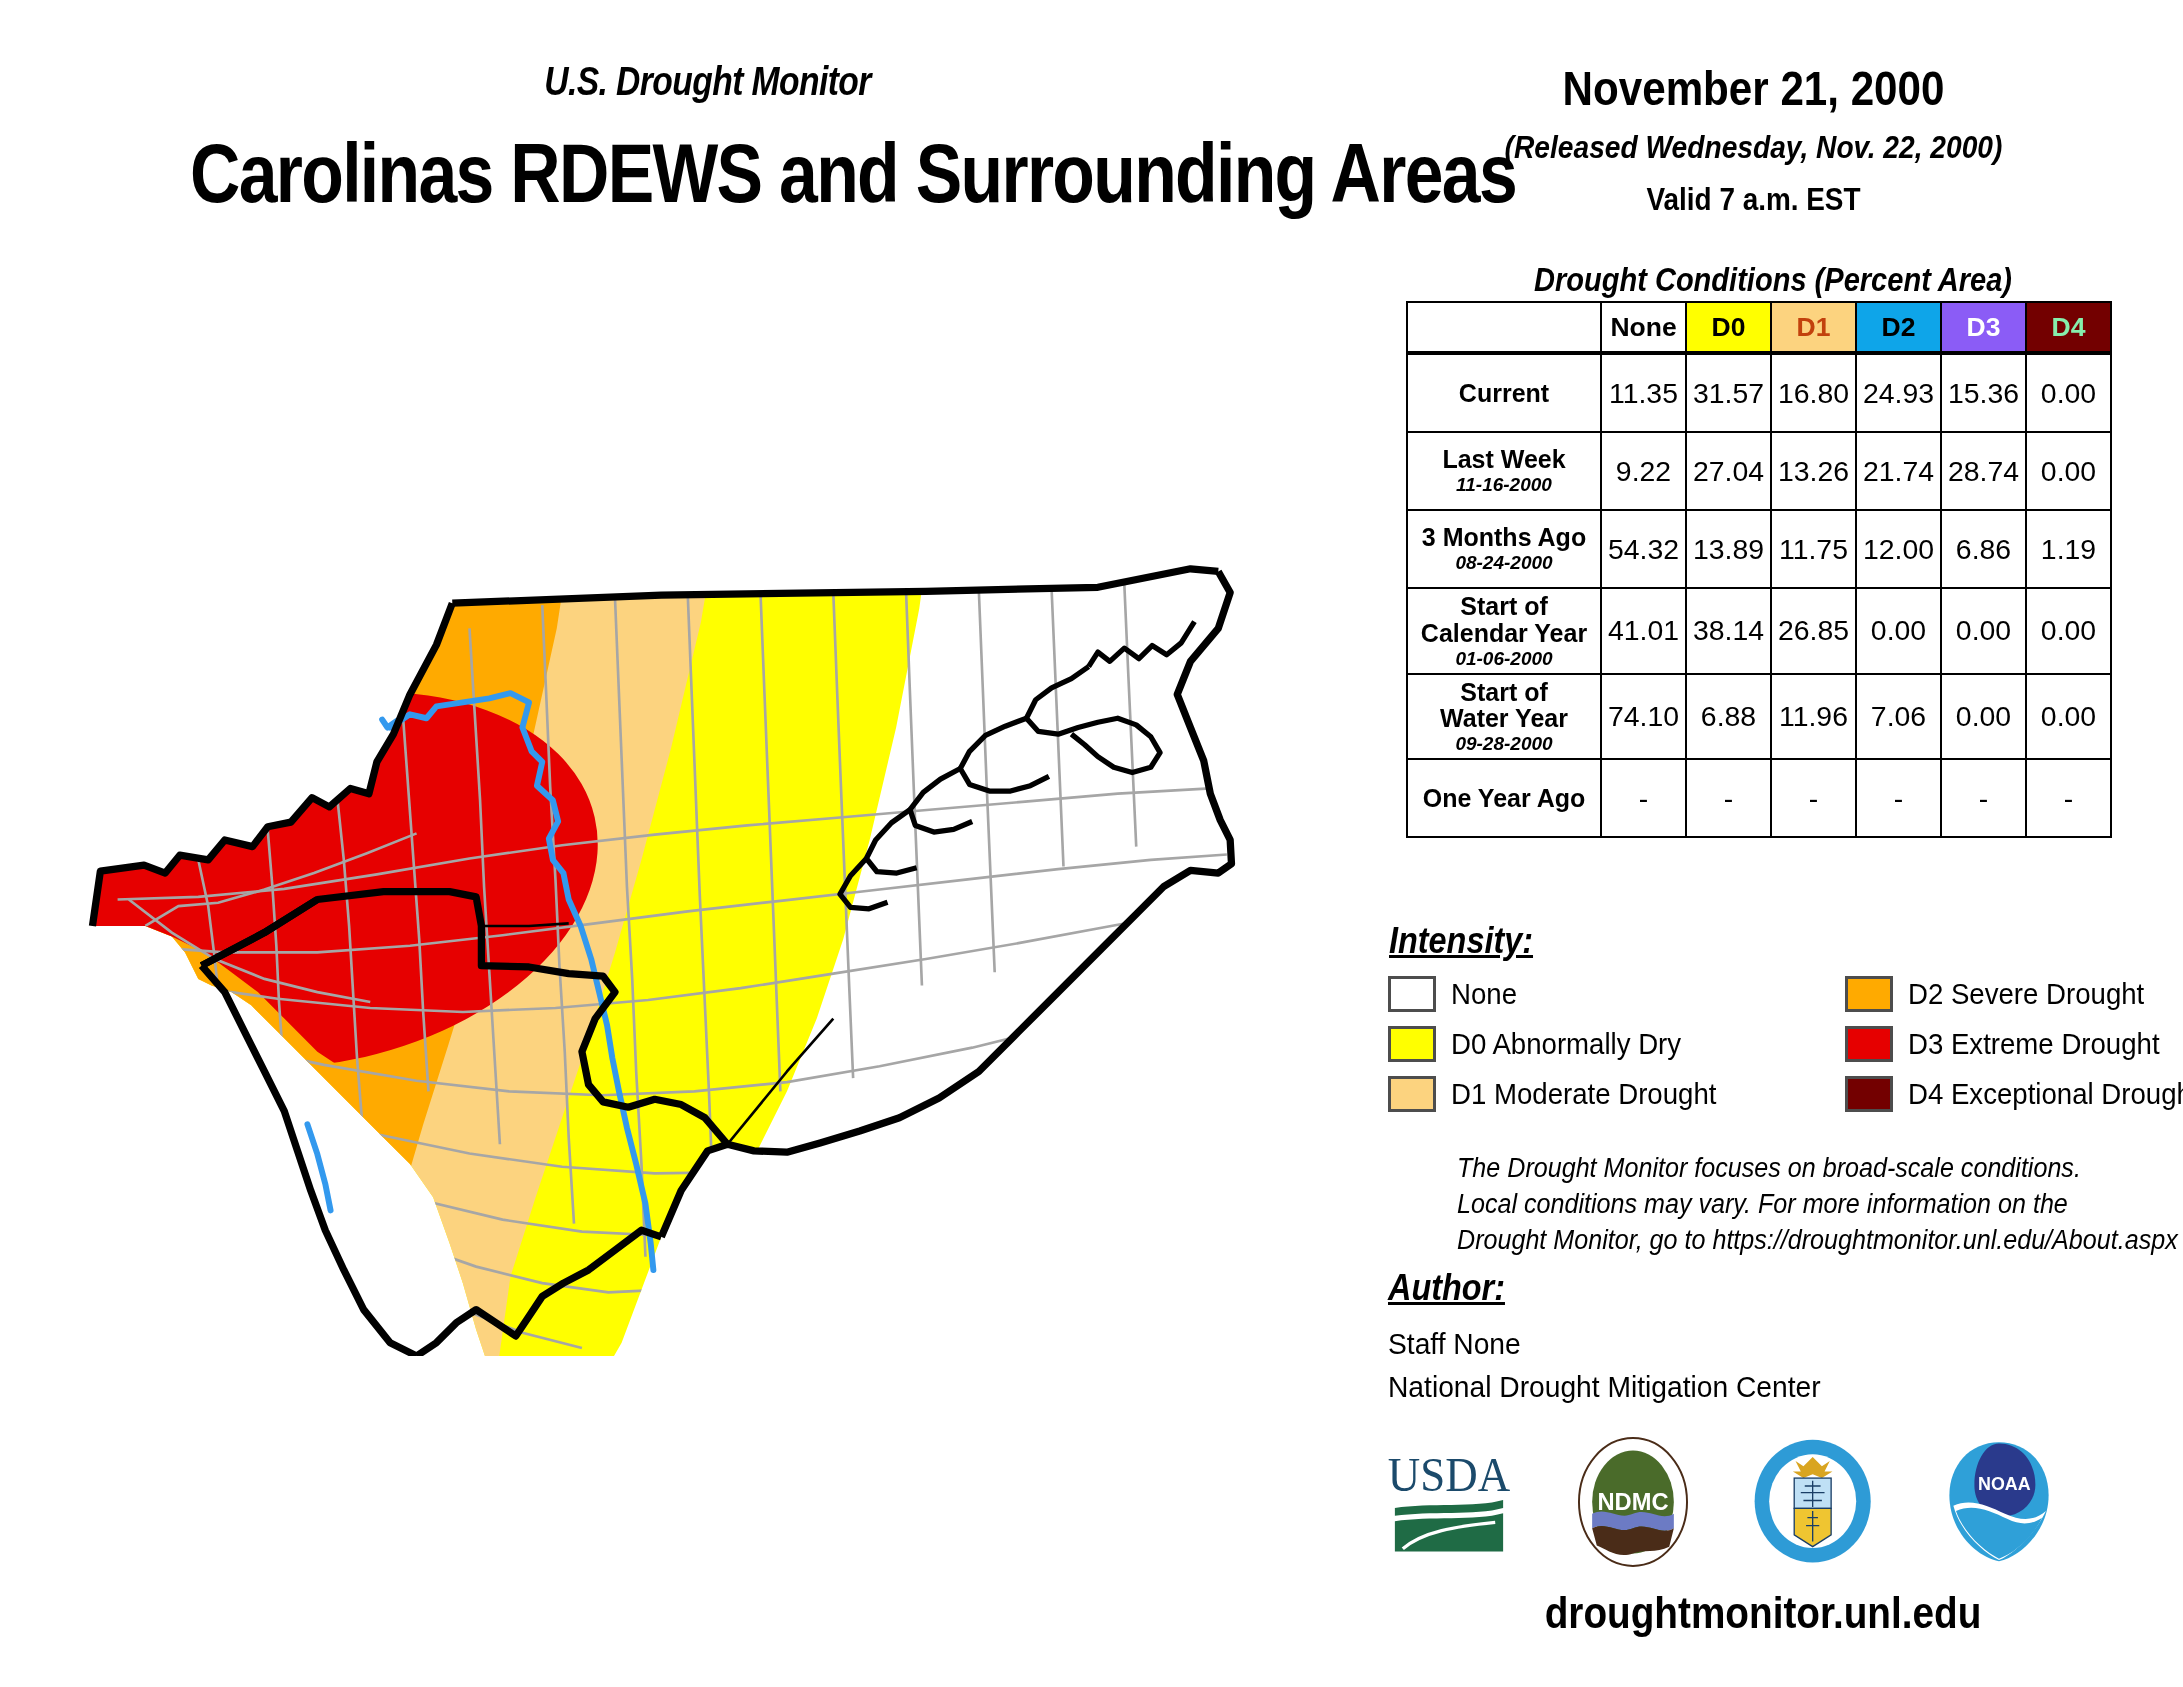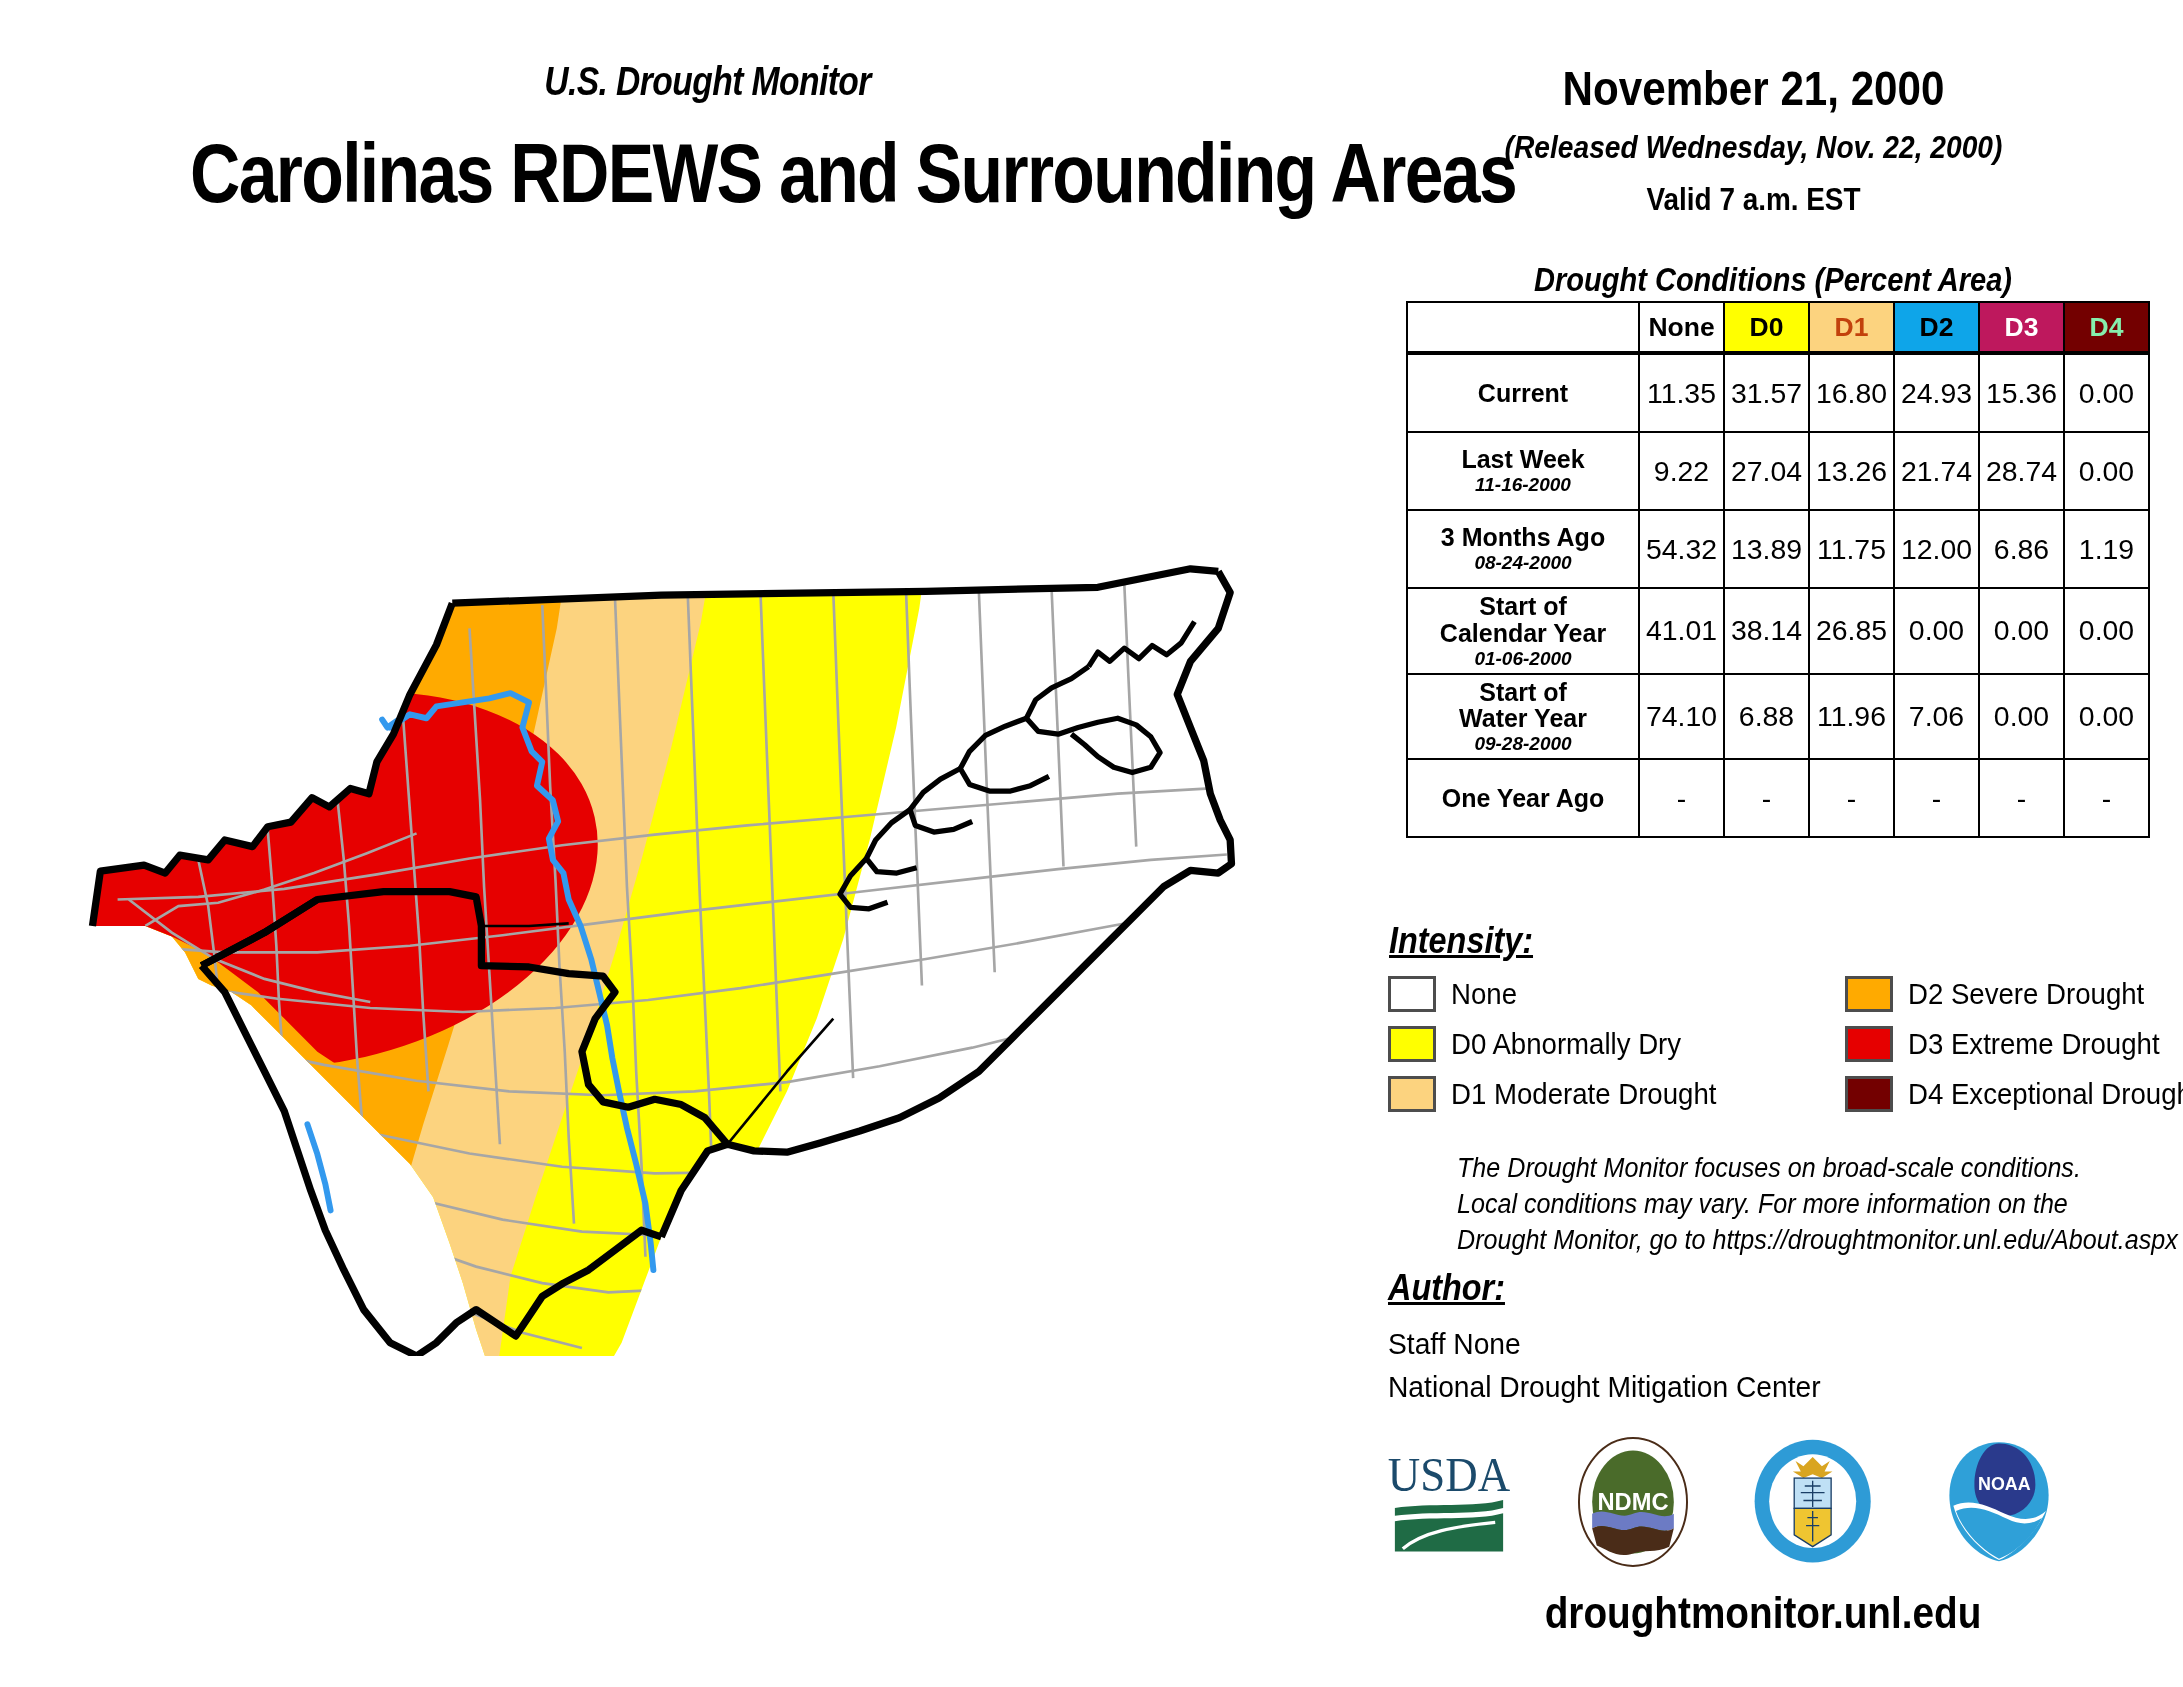--- a/index.html
+++ b/index.html
@@ -26,28 +26,28 @@
   
   #tbl-title{position:absolute;left:1376px;top:261px;width:794px;text-align:center;
              font-size:33px;font-weight:bold;font-style:italic;white-space:nowrap;
              transform:scaleX(.88);transform-origin:center;}
   #tbl-wrap{position:absolute;left:1406px;top:301px;}
   table{border-collapse:collapse;}
   th,td{border:2px solid #000;text-align:center;vertical-align:middle;
         font-size:26.5px;}
   th{height:46px;font-weight:bold;}
   .hcorner{border:none;background:transparent;}
-  td.rowlbl{width:192px;font-weight:bold;font-size:25px;line-height:1.06;padding:4px 19px;margin-left:8px;}
+  td.rowlbl{width:192px;font-weight:bold;font-size:25px;line-height:1.06;padding:4px 0;margin-left:8px;}
   td.rowlbl .sub{display:block;font-size:19px;font-style:italic;font-weight:bold;margin-top:2.6px;}
   td.val{width:81px;font-size:28.4px;height:74px;}
   .th-none{background:#fff;color:#000;}
   .th-d0{background:#FFFF00;color:#000;margin-left:40px;}
   .th-d1{background:#FCD37F;color:#c2410c;text-align:center;}
   .th-d2{background:#0ea5e9;color:#000;}
-  .th-d3{background:#be185d;color:#fff;}
+  .th-d3{background:#8b5cf6;color:#fff;}
   .th-d4{background:#730000;color:#86efac;}
   tbody tr:first-child td{border-top:4px solid #000;}
   #tbl-wrap table{border:2px solid #000;}
 
   
   #intensity-h{position:absolute;left:1389px;top:920px;font-size:36px;font-weight:bold;
                font-style:italic;text-decoration:underline;transform:scaleX(.9);
                transform-origin:left center;}
   .lgrid{position:absolute;left:1388px;top:969px;width:781px;
          display:grid;grid-template-columns:457px 370px;grid-auto-rows:50px;}

